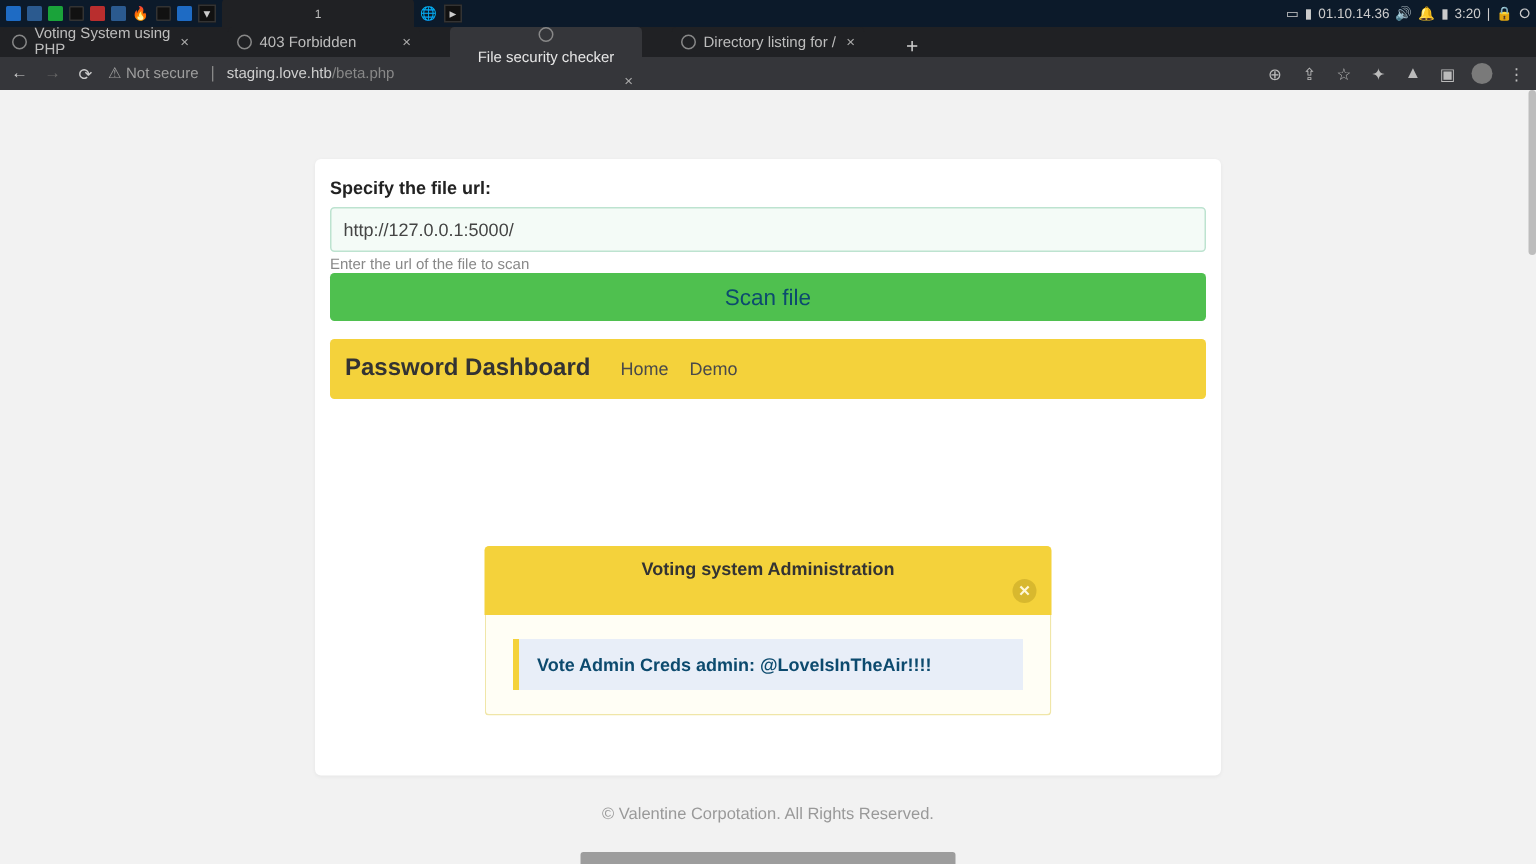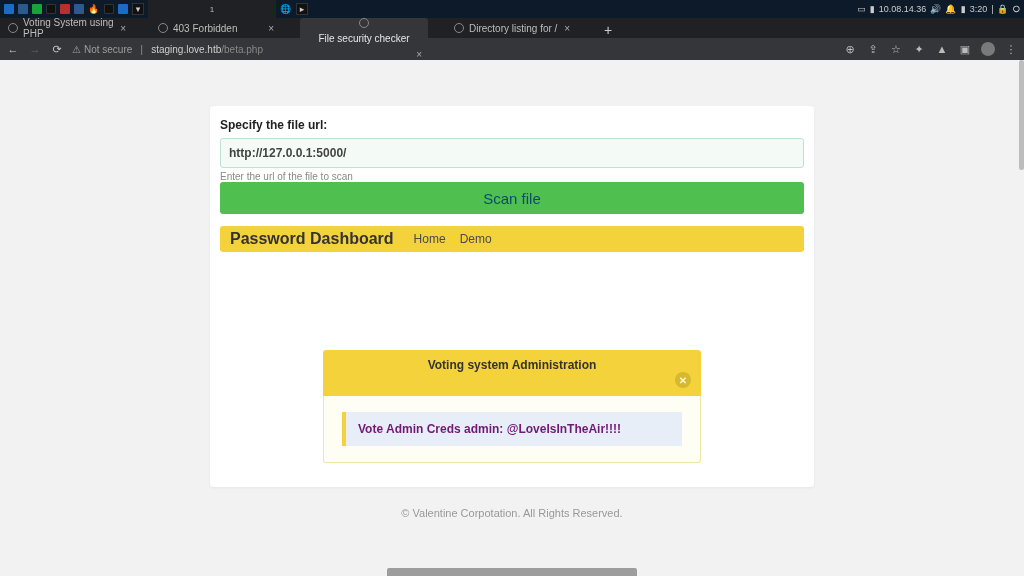--- a/index.html
+++ b/index.html
@@ -31,37 +31,37 @@
 .nav-ic.fwd { color:#666; }
 .notsec { color:#9e9e9e; font-size:10px; display:flex; align-items:center; gap:3px; }
 .url { color:#cfcfcf; font-size:10px; }
 .url .dim { color:#888; }
 .addr-right { margin-left:auto; display:flex; align-items:center; gap:9px; color:#bbb; }
 .addr-right .ic { width:14px; height:14px; display:flex; align-items:center; justify-content:center; font-size:11px; }
 .avatar { width:14px; height:14px; border-radius:50%; background:#7a7a7a; }
 
 
 .page { position:absolute; top:60px; left:0; right:0; bottom:0; background:#f2f2f2; overflow:auto; }
-.card { width:604px; margin:46px auto 0; background:#fff; border-radius:4px; padding:12px 10px 24px; box-shadow:0 1px 3px rgba(0,0,0,0.05); position:relative; }
+.card { width:604px; margin:46px auto 0; background:#fff; border-radius:4px; padding:12px 10px 40px; box-shadow:0 1px 3px rgba(0,0,0,0.05); position:relative; }
 
 .lbl { font-size:12px; font-weight:600; color:#222; margin-bottom:6px; }
-.urlinput { width:100%; height:30px; border:1px solid #bde3d0; background:#f4fbf7; border-radius:3px; padding:0 8px; font-size:12px; color:#444; outline:none;font-weight:bold; }
+.urlinput { width:100%; height:30px; border:1px solid #bde3d0; background:#f4fbf7; border-radius:3px; padding:0 8px; font-size:12px; color:#444; outline:none; }
 .hint { font-size:10px; color:#888; margin-top:3px; }
 
 .scanbtn { width:100%; height:32px; margin-top:0; background:#4fc04f; color:#0c4a6e; border:none; border-radius:3px; font-size:15px; cursor:pointer; }
 
-.dashbar { width:100%; height:26px; margin-top:12px; background:#f4d23b; border-radius:3px; display:flex; align-items:center; padding:0 10px; gap:14px; }
+.dashbar { width:100%; height:40px; margin-top:12px; background:#f4d23b; border-radius:3px; display:flex; align-items:center; padding:0 10px; gap:14px; }
 .dashbar .title { font-weight:700; font-size:16px; color:#333; margin-right:6px; }
 .dashbar a { font-size:12px; color:#4a4a4a; text-decoration:none; }
 
 .modal { width:378px; margin:98px auto 0; }
 .mhead { background:#f4d23b; color:#333; font-weight:700; font-size:12px; padding:8px 10px; border-radius:3px 3px 0 0; display:flex; align-items:center;flex-direction:column; }
 .mhead .x { margin-left:auto; width:16px; height:16px; border-radius:50%; background:#d8b82e; color:#fff8d8; display:flex; align-items:center; justify-content:center; font-size:10px; cursor:pointer; }
 .mbody { background:#fffef5; border:1px solid #f0e6a8; border-top:none; border-radius:0 0 3px 3px; padding:16px 18px; }
-.alert { background:#e8eef8; border-left:4px solid #f4d23b; padding:10px 12px; color:#701a75; font-weight:600; font-size:12px; }
+.alert { background:#e8eef8; border-left:4px solid #f4d23b; padding:10px 12px; color:#0c4a6e; font-weight:600; font-size:12px; }
 
 .footer1 { text-align:center; color:#999; font-size:11px; margin-top:20px; }
 
 .scrollthumb { position:absolute; right:0; top:60px; width:5px; height:110px; background:#bdbdbd; border-radius:3px; }
 .watermark { position:absolute; bottom:0; left:50%; transform:translateX(-50%); width:250px; height:8px; background:rgba(0,0,0,0.35); border-radius:2px 2px 0 0; }
 </style>
 </head>
 <body>
 
 <div class="sysbar">
@@ -76,21 +76,21 @@
     <span class="sys-ic box dark"></span>
     <span class="sys-ic box blue"></span>
     <span class="sys-ic dark">▾</span>
     <span class="sys-ic tab">1</span>
     <span class="sys-ic">🌐</span>
     <span class="sys-ic dark">▸</span>
   </div>
   <div class="sys-right">
     <span>▭</span>
     <span>▮</span>
-    <span>10.08.14.36</span>
+    <span>01.10.14.36</span>
     <span>🔊</span>
     <span>🔔</span>
     <span>▮</span>
     <span>3:20</span>
     <span>|</span>
     <span>🔒</span>
     <span>⭘</span>
   </div>
 </div>
 

